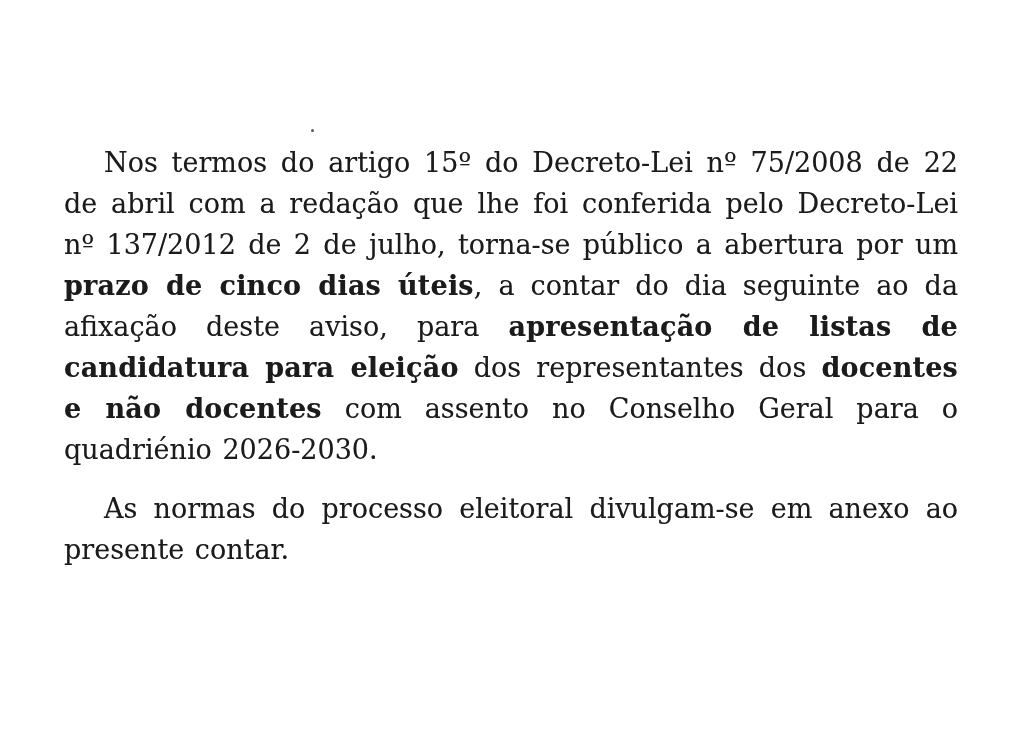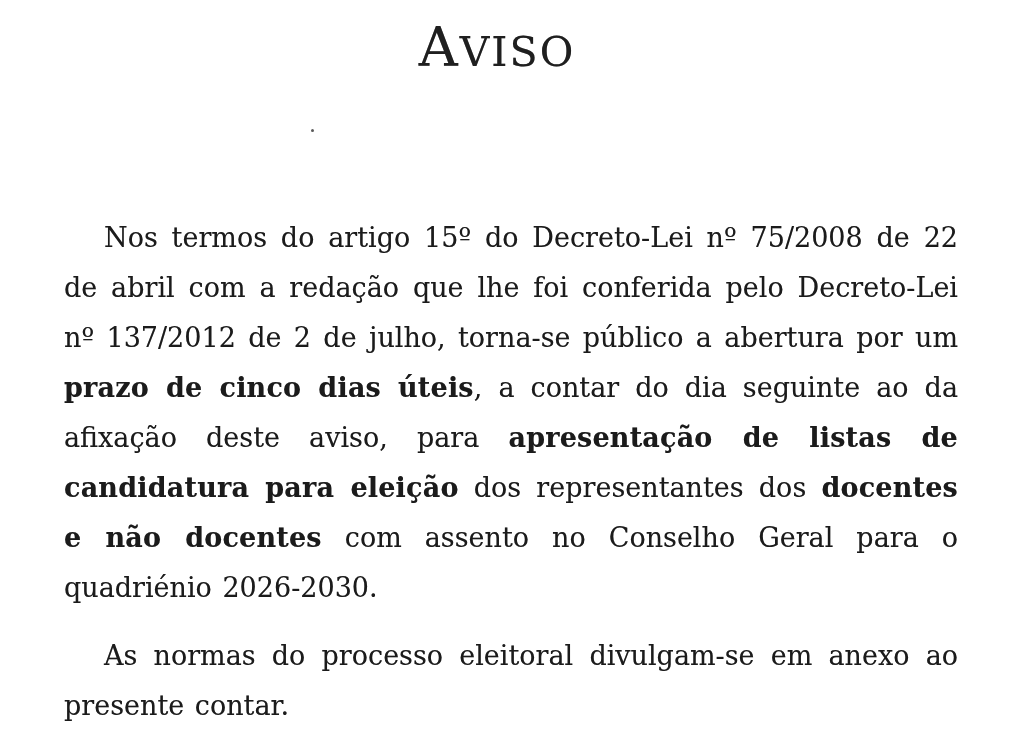--- a/index.html
+++ b/index.html
@@ -54,21 +54,21 @@
     background: #5a5a5a;
     border-radius: 50%;
   }
 
   .body-text {
     margin-top: 128px;
   }
 
   .body-text p {
     font-size: 27px;
-    line-height: 50px;
+    line-height: 41px;
     text-align: justify;
     text-indent: 40px;
     color: #1b1b1b;
     text-shadow: 0 0 0.5px rgba(0,0,0,0.35);
     word-spacing: 2px;
   }
 
   .body-text p + p {
     margin-top: 18px;
   }
@@ -76,21 +76,20 @@
   .body-text b {
     font-weight: bold;
     letter-spacing: 0.2px;
   }
 </style>
 </head>
 <body>
 
 <div class="page">
 
-  <h1 class="doc-title"><span class="initial">A</span><span class="rest">VISO</span></h1>
 
   <div class="scan-dot"></div>
 
   <div class="body-text">
 
     <p><span>Nos termos do artigo 15º do Decreto-Lei nº 75/2008 de 22 de abril com a redação que lhe foi conferida pelo Decreto-Lei nº 137/2012 de 2 de julho, torna-se público a abertura por um </span><b>prazo de cinco dias úteis</b><span>, a contar do dia seguinte ao da afixação deste aviso, para </span><b>apresentação de listas de candidatura para eleição</b><span> dos representantes dos </span><b>docentes e não docentes</b><span> com assento no Conselho Geral para o quadriénio 2026-2030.</span></p>
 
     <p>As normas do processo eleitoral divulgam-se em anexo ao presente contar.</p>
 
   </div>

